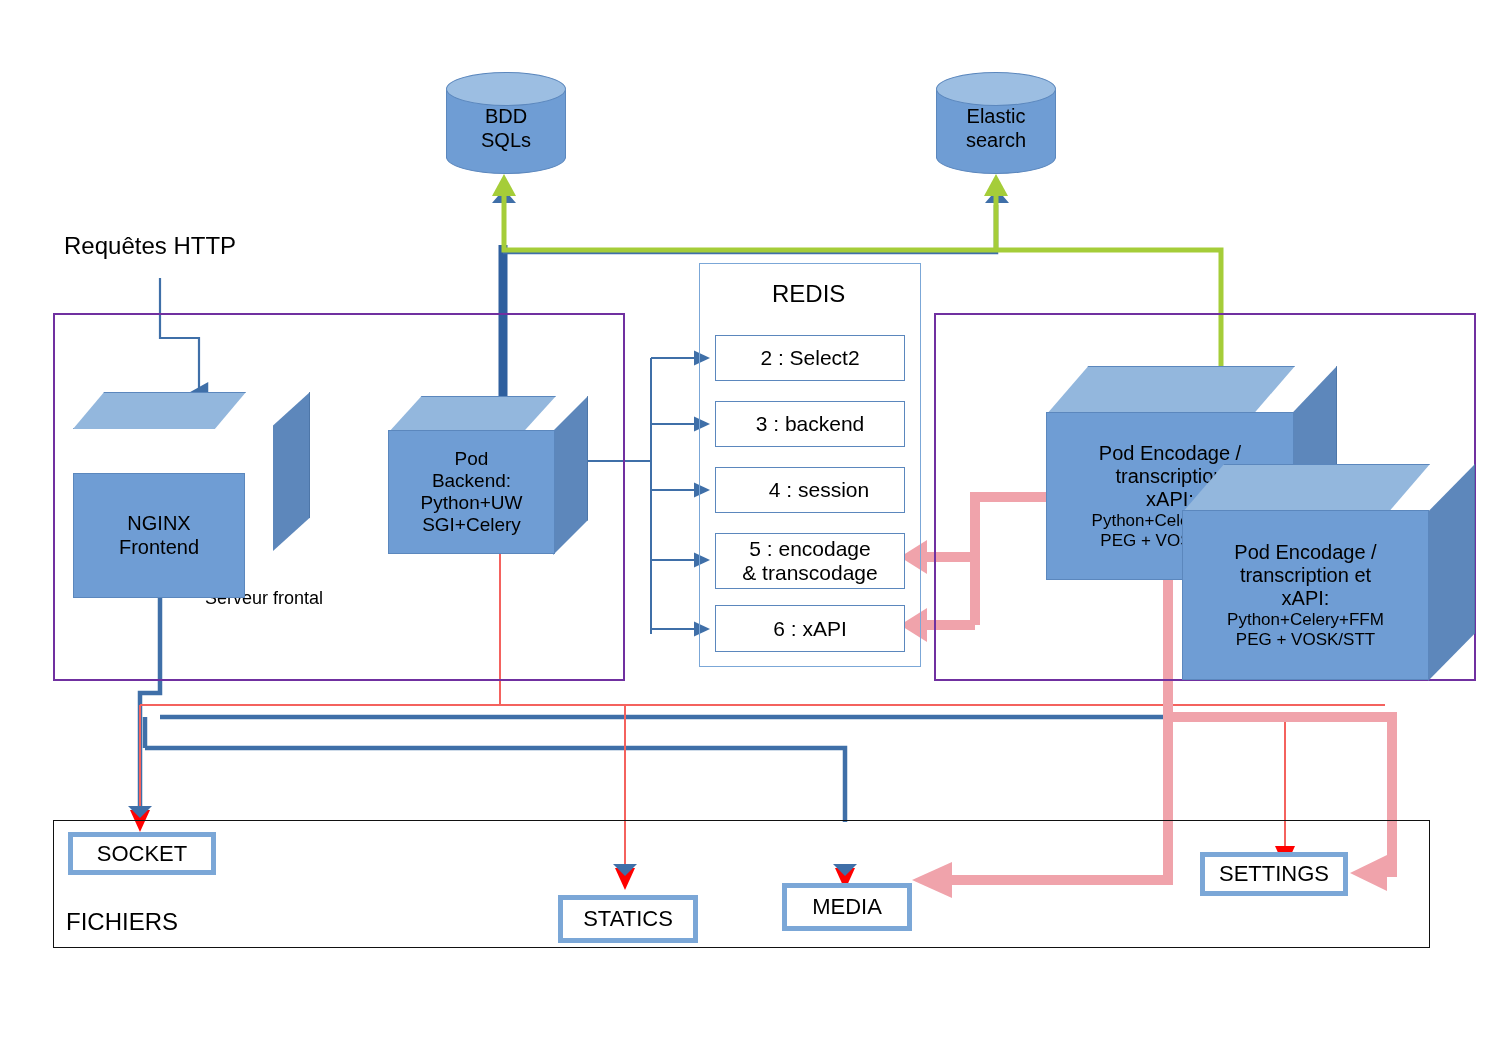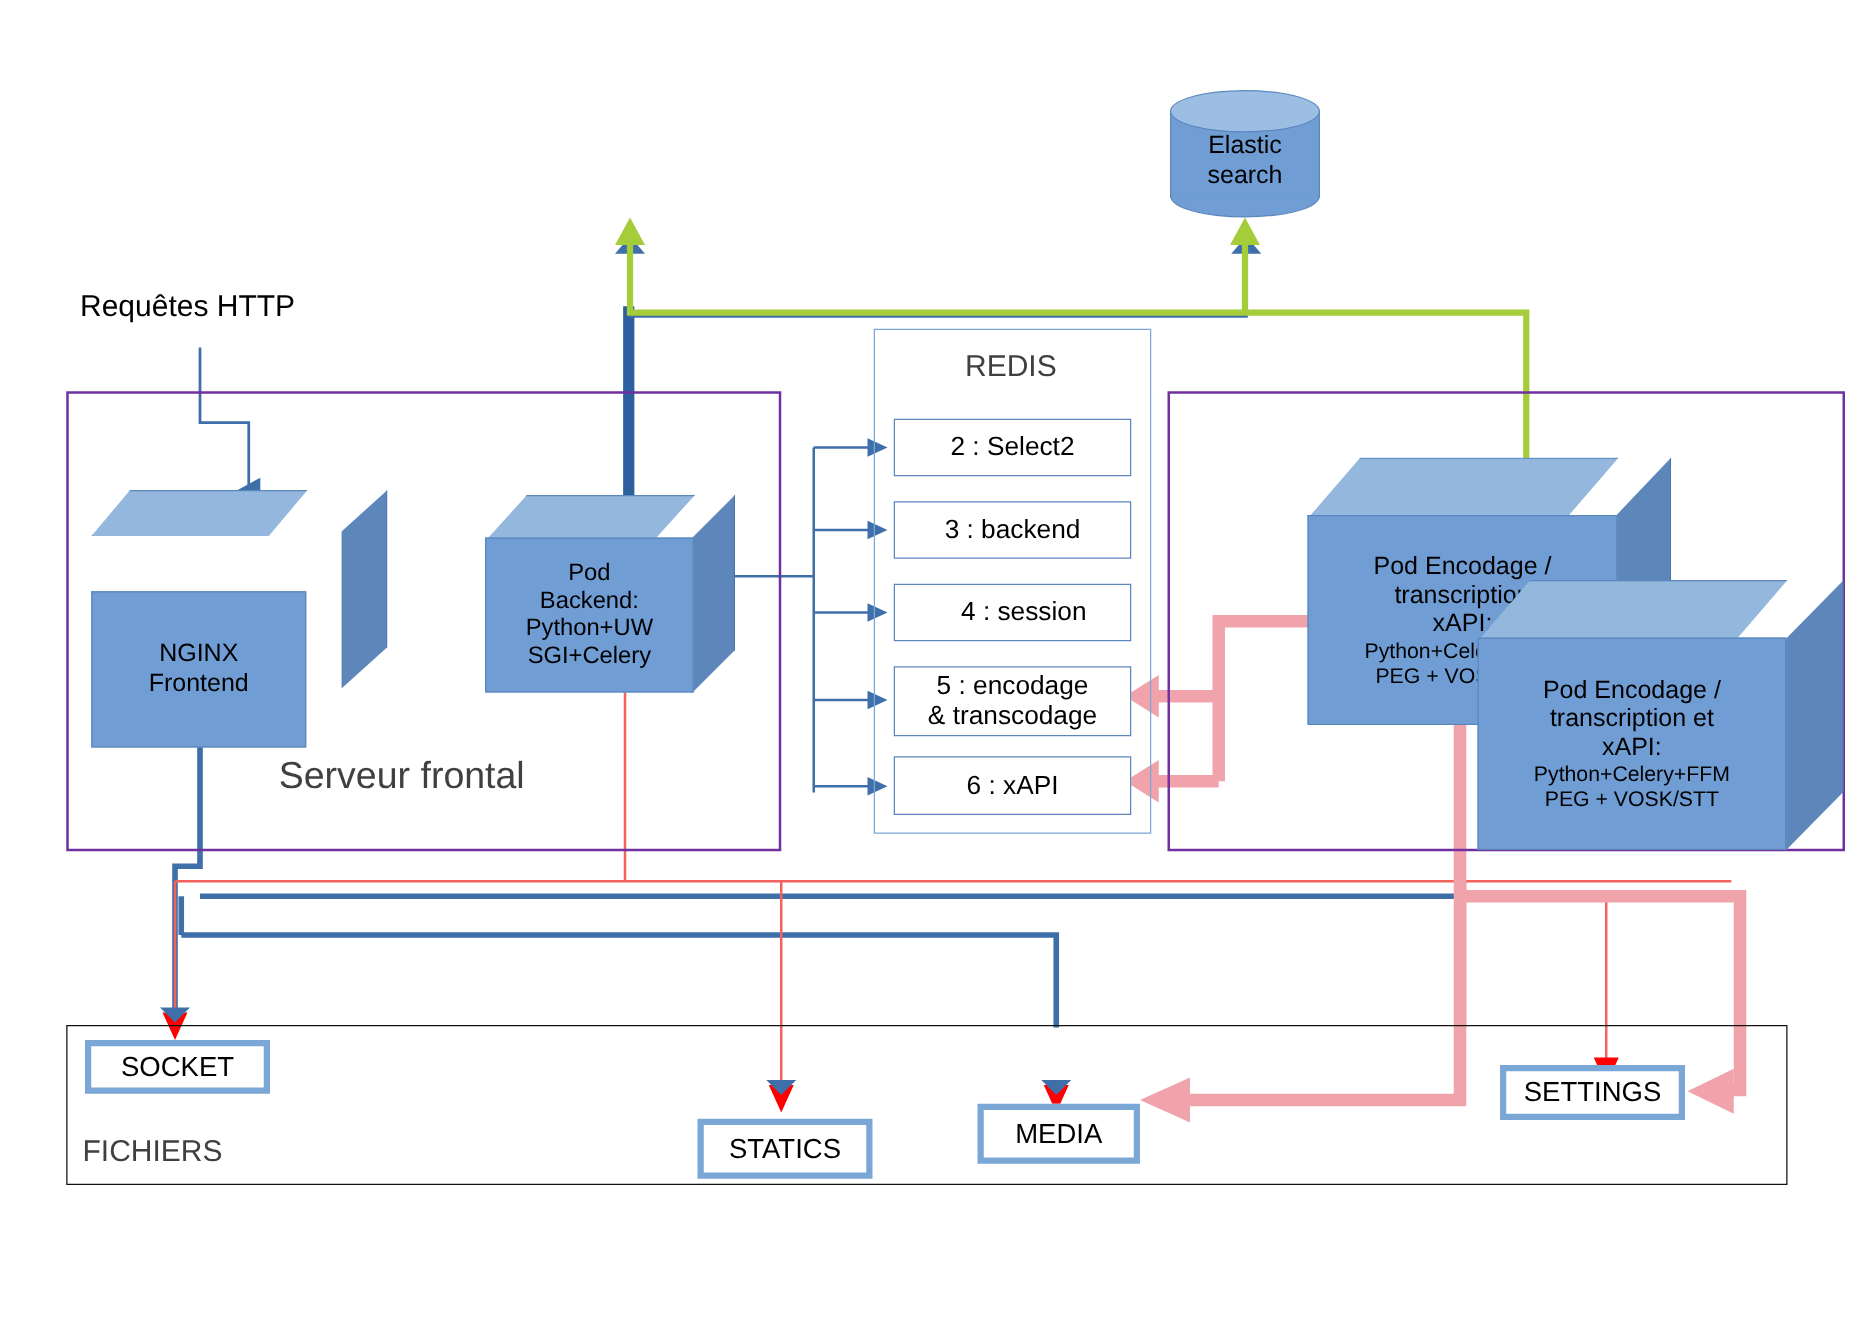--- a/index.html
+++ b/index.html
@@ -45,21 +45,21 @@
   .zone-purple{border:2.5px solid #7030a0;background:transparent;}
   .zone-black{border:1.6px solid #111;background:transparent;}
   .zone-blue{border:1.6px solid #7ba7d7;background:transparent;}
   .redis-item{position:absolute;box-sizing:border-box;border:1.4px solid #5b87bd;
       background:#fff;display:flex;align-items:center;justify-content:center;
       text-align:center;color:#000;line-height:1.14;}
   .file-box{position:absolute;box-sizing:border-box;border:5px solid #7ba7d7;
       background:#fff;display:flex;align-items:center;justify-content:center;
       color:#000;}
   .file-box > span{display:block;border:0;}
-  .zone-title{position:absolute;color:#404040;white-space:pre;}
+  .zone-title{position:absolute;color:#000000;white-space:pre;}
 </style>
 </head>
 <body>
 
 <div id="stage">
 
   <svg id="wires" viewBox="0 0 1497 1058" xmlns="http://www.w3.org/2000/svg">
     <defs>
       <marker id="mArrowBlue" markerWidth="9" markerHeight="9" refX="4.5" refY="4.5" orient="auto">
         <path d="M0.5,0.8 L8.5,4.5 L0.5,8.2 Z" fill="#3f6fa8"></path>
@@ -152,35 +152,44 @@
       <path d="M952,862 L952,898 L912,880 Z"></path>
     </g>
     <g fill="none" stroke="#f0a3ab" stroke-width="10">
       <path d="M1172,717 L1392,717 L1392,872 L1385,872"></path>
     </g>
     <g fill="#f0a3ab">
       <path d="M1387,855 L1387,891 L1350,873 Z"></path>
     </g>
   </svg>
 
+  <div class="cyl" style="left:446px;top:72px;width:120px;height:110px;">
+    <div class="capBot" style="top:68px;height:34px;"></div>
+    <div class="body" style="top:18px;height:68px;"></div>
+    <div class="capTop" style="top:0px;height:34px;"></div>
+    <div class="cyltext" style="top:32px;font-size:20px;">
+      <div>BDD</div>
+      <div>SQLs</div>
+    </div>
+  </div>
 
   <div class="cyl" style="left:936px;top:72px;width:120px;height:110px;">
     <div class="capBot" style="top:68px;height:34px;"></div>
     <div class="body" style="top:18px;height:68px;"></div>
     <div class="capTop" style="top:0px;height:34px;"></div>
     <div class="cyltext" style="top:32px;font-size:20px;">
       <div>Elastic</div>
       <div>search</div>
     </div>
   </div>
 
   <div class="lbl" style="left:64px;top:232px;font-size:24px;">Requêtes HTTP</div>
 
   <div class="zone zone-purple" style="left:53px;top:313px;width:572px;height:368px;"></div>
-  <div class="zone-title" style="left:205px;top:604px;font-size:30px;margin-left:18px;">Serveur frontal</div>
+  <div class="zone-title" style="left:205px;top:588px;font-size:18px;">Serveur frontal</div>
 
   <div class="cube" style="left:73px;top:392px;width:205px;height:206px;padding-left:32px;">
     <div class="top" style="width:172px;height:36px;left:33px;
                 clip-path:polygon(0% 100%, 18% 0%, 100% 0%, 82% 100%);
                 transform:translateX(-33px);"></div>
     <div class="side" style="width:36px;height:158px;right:0;top:0;
                 clip-path:polygon(0% 21%, 100% 0%, 100% 79%, 0% 100%);"></div>
     <div class="face" style="width:172px;height:125px;font-size:20px;">
       <div>NGINX</div>
       <div>Frontend</div>

